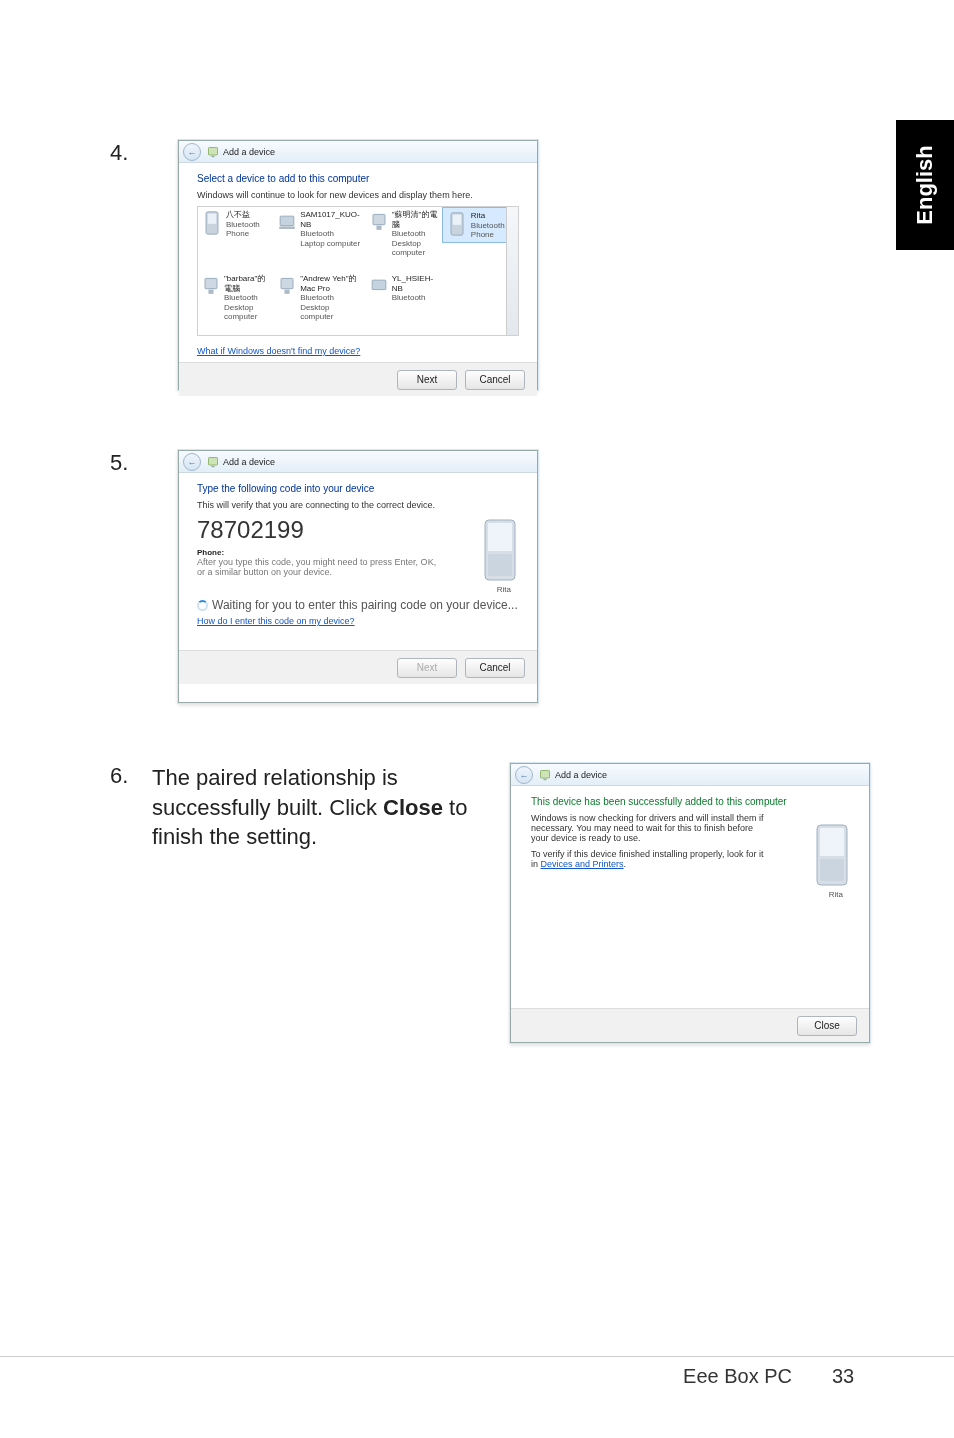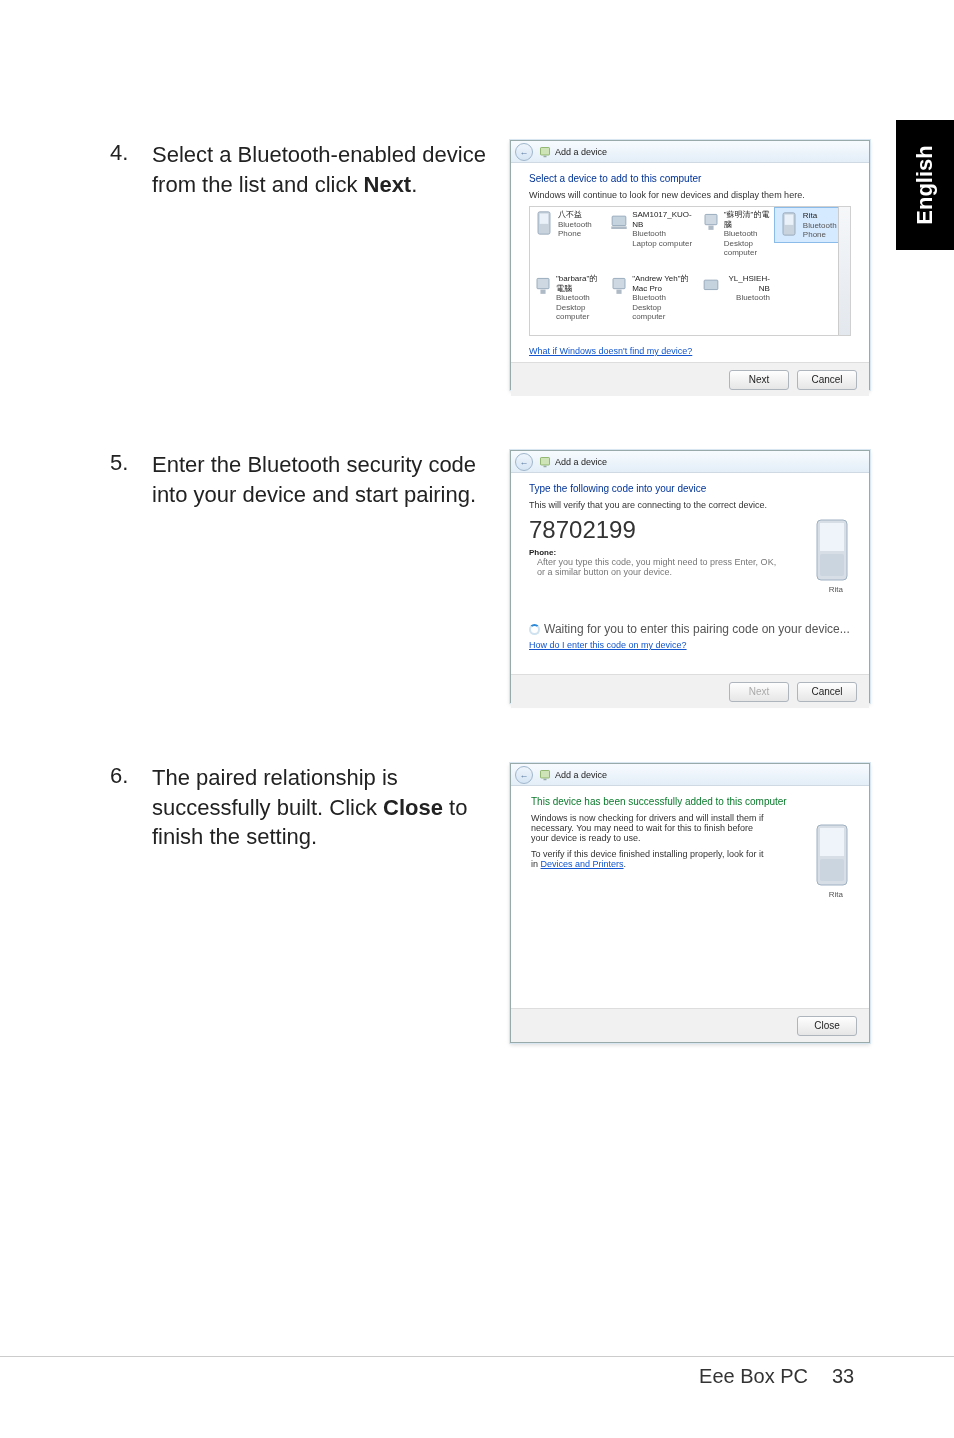--- a/index.html
+++ b/index.html
@@ -160,42 +160,39 @@
   .spinner {
     width:11px;height:11px;border:2px solid #cfe2ef;border-top-color:#2d88d8;border-radius:50%;
     display:inline-block;vertical-align:middle;margin-right:4px;
   }
   .footer {
     position:absolute; bottom:50px; left:0; right:0;
     padding: 8px 90px 0 50px;
     border-top: 1px solid #ccc;
     display:flex; justify-content:flex-end;
     font-size:20px; color:#333;
-    gap: 24px;
+    gap: 40px;
   }
   .footer .pn { width:32px; text-align:left; }
   
   .dlg1 { height: 250px; width: 360px; }
   .dlg2 { height: 253px; width: 360px; position:relative; }
   .dlg3 { height: 280px; width: 360px; position:relative; }
 </style>
 </head>
 <body>
 
 <div class="side-tab">
   <span>English</span>
 </div>
 
 <div class="content">
 
   <div class="step">
     <div class="step-num">4.</div>
-    <div class="step-body">
-      <span>Select a Bluetooth-enabled device from the list and click </span><b>Next</b><span>.</span>
-    </div>
     <div class="step-img">
       <div class="dlg dlg1">
         <div class="dlg-close">✕</div>
         <div class="dlg-titlebar">
           <div class="back-btn">←</div>
           <span class="dlg-title-ico">
             <svg viewBox="0 0 16 16">
                 <rect x="2" y="2" width="12" height="10" rx="1" fill="#cfe3b9" stroke="#7aa64f"></rect>
                 <rect x="6" y="13" width="4" height="2" fill="#9aa"></rect>
               </svg>
@@ -277,21 +274,21 @@
                     <rect x="3" y="4" width="14" height="12" rx="1" fill="#cdd8e3" stroke="#8fa3b5"></rect>
                     <rect x="7" y="17" width="6" height="5" fill="#aebac6"></rect>
                   </svg>
                 </div>
               <div class="dev-txt">
                   <div class="dn">"Andrew Yeh"的 Mac Pro</div>
                   <div>Bluetooth</div>
                   <div>Desktop computer</div>
                 </div>
             </div>
-            <div class="device" style="height:22px;text-align:right;">
+            <div class="device" style="height:22px;">
               <div class="dev-ico">
                   <svg viewBox="0 0 20 28">
                     <rect x="2" y="6" width="16" height="11" rx="1" fill="#c5d3de" stroke="#8fa3b5"></rect>
                   </svg>
                 </div>
               <div class="dev-txt">
                   <div class="dn">YL_HSIEH-NB</div>
                   <div>Bluetooth</div>
                 </div>
             </div>
@@ -302,40 +299,39 @@
         <div class="dlg-footer">
           <div class="btn">Next</div>
           <div class="btn">Cancel</div>
         </div>
       </div>
     </div>
   </div>
 
   <div class="step">
     <div class="step-num">5.</div>
-    <div class="step-body">Enter the Bluetooth security code into your device and start pairing.</div>
     <div class="step-img">
       <div class="dlg dlg2">
         <div class="dlg-close">✕</div>
         <div class="dlg-titlebar">
           <div class="back-btn">←</div>
           <span class="dlg-title-ico">
             <svg viewBox="0 0 16 16">
                 <rect x="2" y="2" width="12" height="10" rx="1" fill="#cfe3b9" stroke="#7aa64f"></rect>
                 <rect x="6" y="13" width="4" height="2" fill="#9aa"></rect>
               </svg>
           </span>
           <span>Add a device</span>
         </div>
-        <div class="dlg-inner" style="position:relative;height:201px;">
+        <div class="dlg-inner" style="position:relative;height:177px;">
           <div class="dlg-h1">Type the following code into your device</div>
           <div class="dlg-p">This will verify that you are connecting to the correct device.</div>
           <div class="code">78702199</div>
           <div class="note-lbl">Phone:</div>
-          <div class="dlg-p" style="max-width:240px;color:#777;margin-left:8px;">After you type this code, you might need to press Enter, OK, or a similar button on your device.</div>
+          <div class="dlg-p" style="max-width:240px;color:#777;">After you type this code, you might need to press Enter, OK, or a similar button on your device.</div>
 
           <div class="phone">
             <svg viewBox="0 0 34 62">
                 <rect x="2" y="1" width="30" height="60" rx="4" fill="#d7dee5" stroke="#9fb1c2"></rect>
                 <rect x="5" y="4" width="24" height="28" fill="#eff4fa"></rect>
                 <rect x="5" y="35" width="24" height="22" rx="2" fill="#cbd5df"></rect>
               </svg>
           </div>
           <div class="phone-cap">Rita</div>
 

